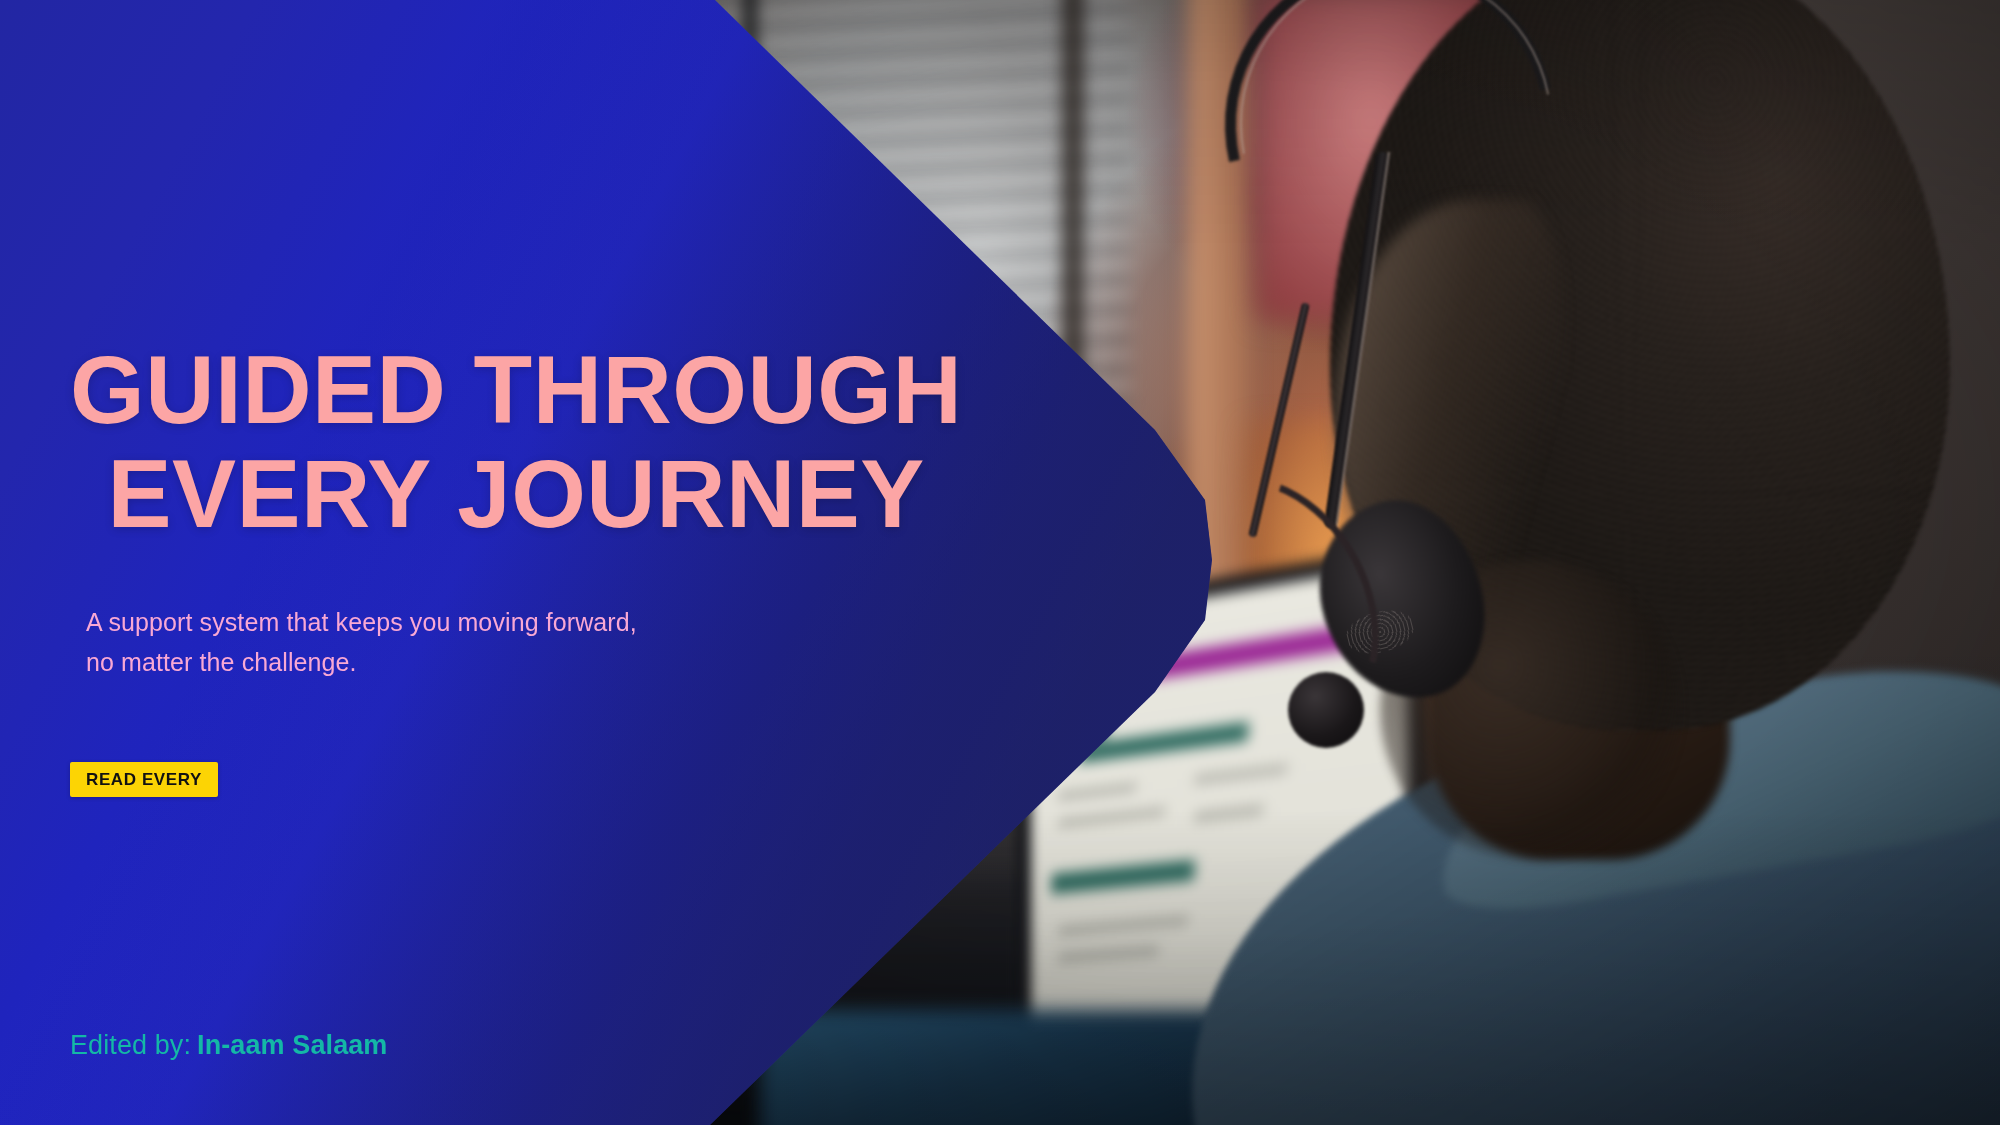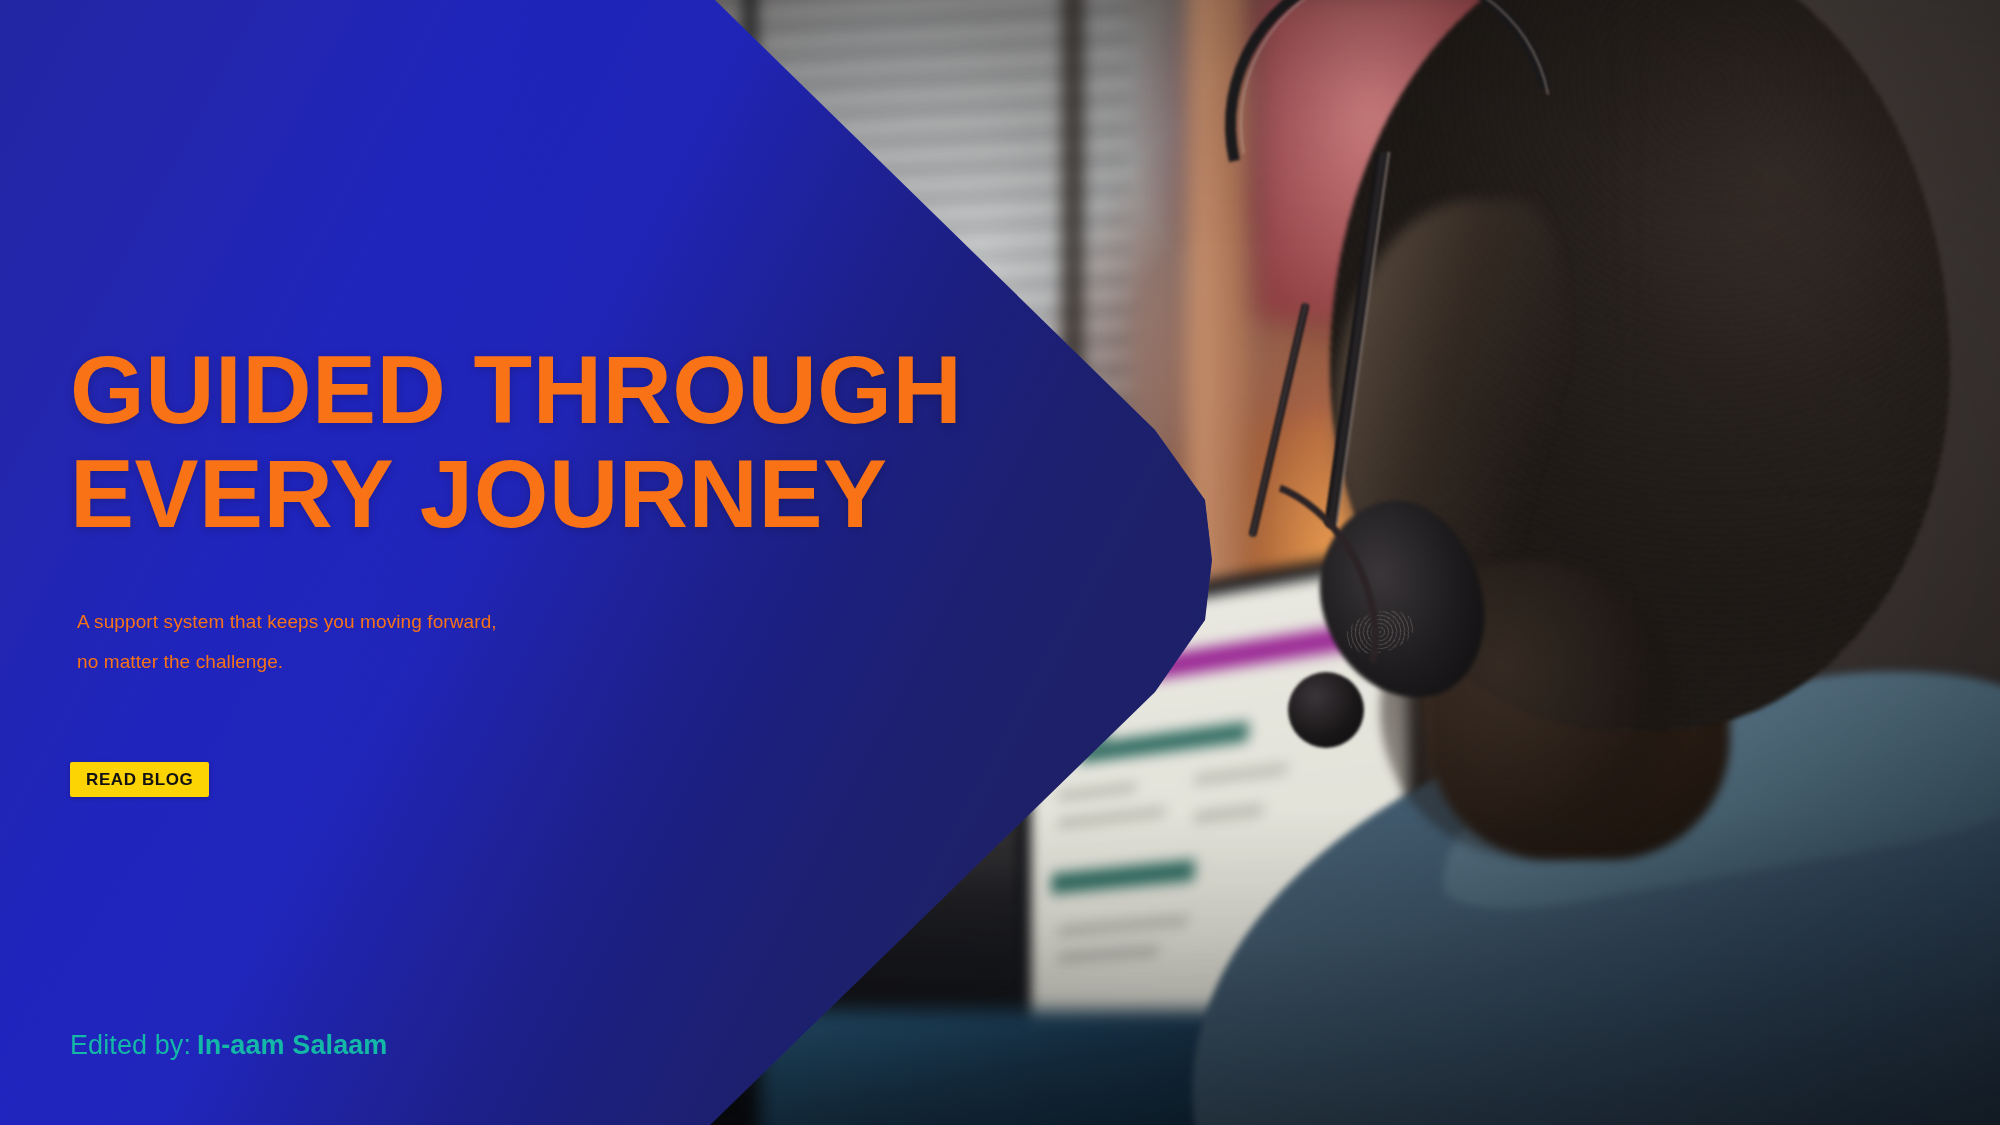--- a/index.html
+++ b/index.html
@@ -329,39 +329,40 @@
   .content {
     position: absolute;
     left: 70px; top: 0;
     width: 900px; height: 1125px;
   }
 
   .headline {
     position: absolute;
     left: 0; top: 338px;
     margin: 0;
-    color: #f97316;
+    color: #fca5a5;
     font-family: "Liberation Sans Narrow", "Liberation Sans", sans-serif;
     font-weight: 700;
     font-size: 96px;
     line-height: 104px;
     letter-spacing: 0.5px;
     text-transform: uppercase;
     transform: scaleX(1.0);
     transform-origin: left center;
     white-space: pre-line;
     text-shadow: 0 2px 10px rgba(0,0,0,.18);
+    text-align: center;
   }
 
   .subhead {
     position: absolute;
-    left: 7px; top: 602px;
+    left: 16px; top: 602px;
     margin: 0;
-    color: #f97316;
-    font-size: 19px;
+    color: #f9a8d4;
+    font-size: 25px;
     line-height: 40px;
     font-weight: 400;
     letter-spacing: .1px;
     white-space: pre-line;
   }
 
   .cta {
     position: absolute;
     left: 0; top: 762px;
     display: inline-block;
@@ -454,20 +455,20 @@
   </div>
 
   <div class="content">
 
     <h1 class="headline">GUIDED THROUGH
 EVERY JOURNEY</h1>
 
     <p class="subhead">A support system that keeps you moving forward,
 no matter the challenge.</p>
 
-    <button class="cta">READ BLOG</button>
+    <button class="cta">READ EVERY</button>
 
     <div class="credit">
       <span>Edited by:</span><span class="credit-name">In-aam Salaam</span>
     </div>
 
   </div>
 </div>
 
 </body></html>

